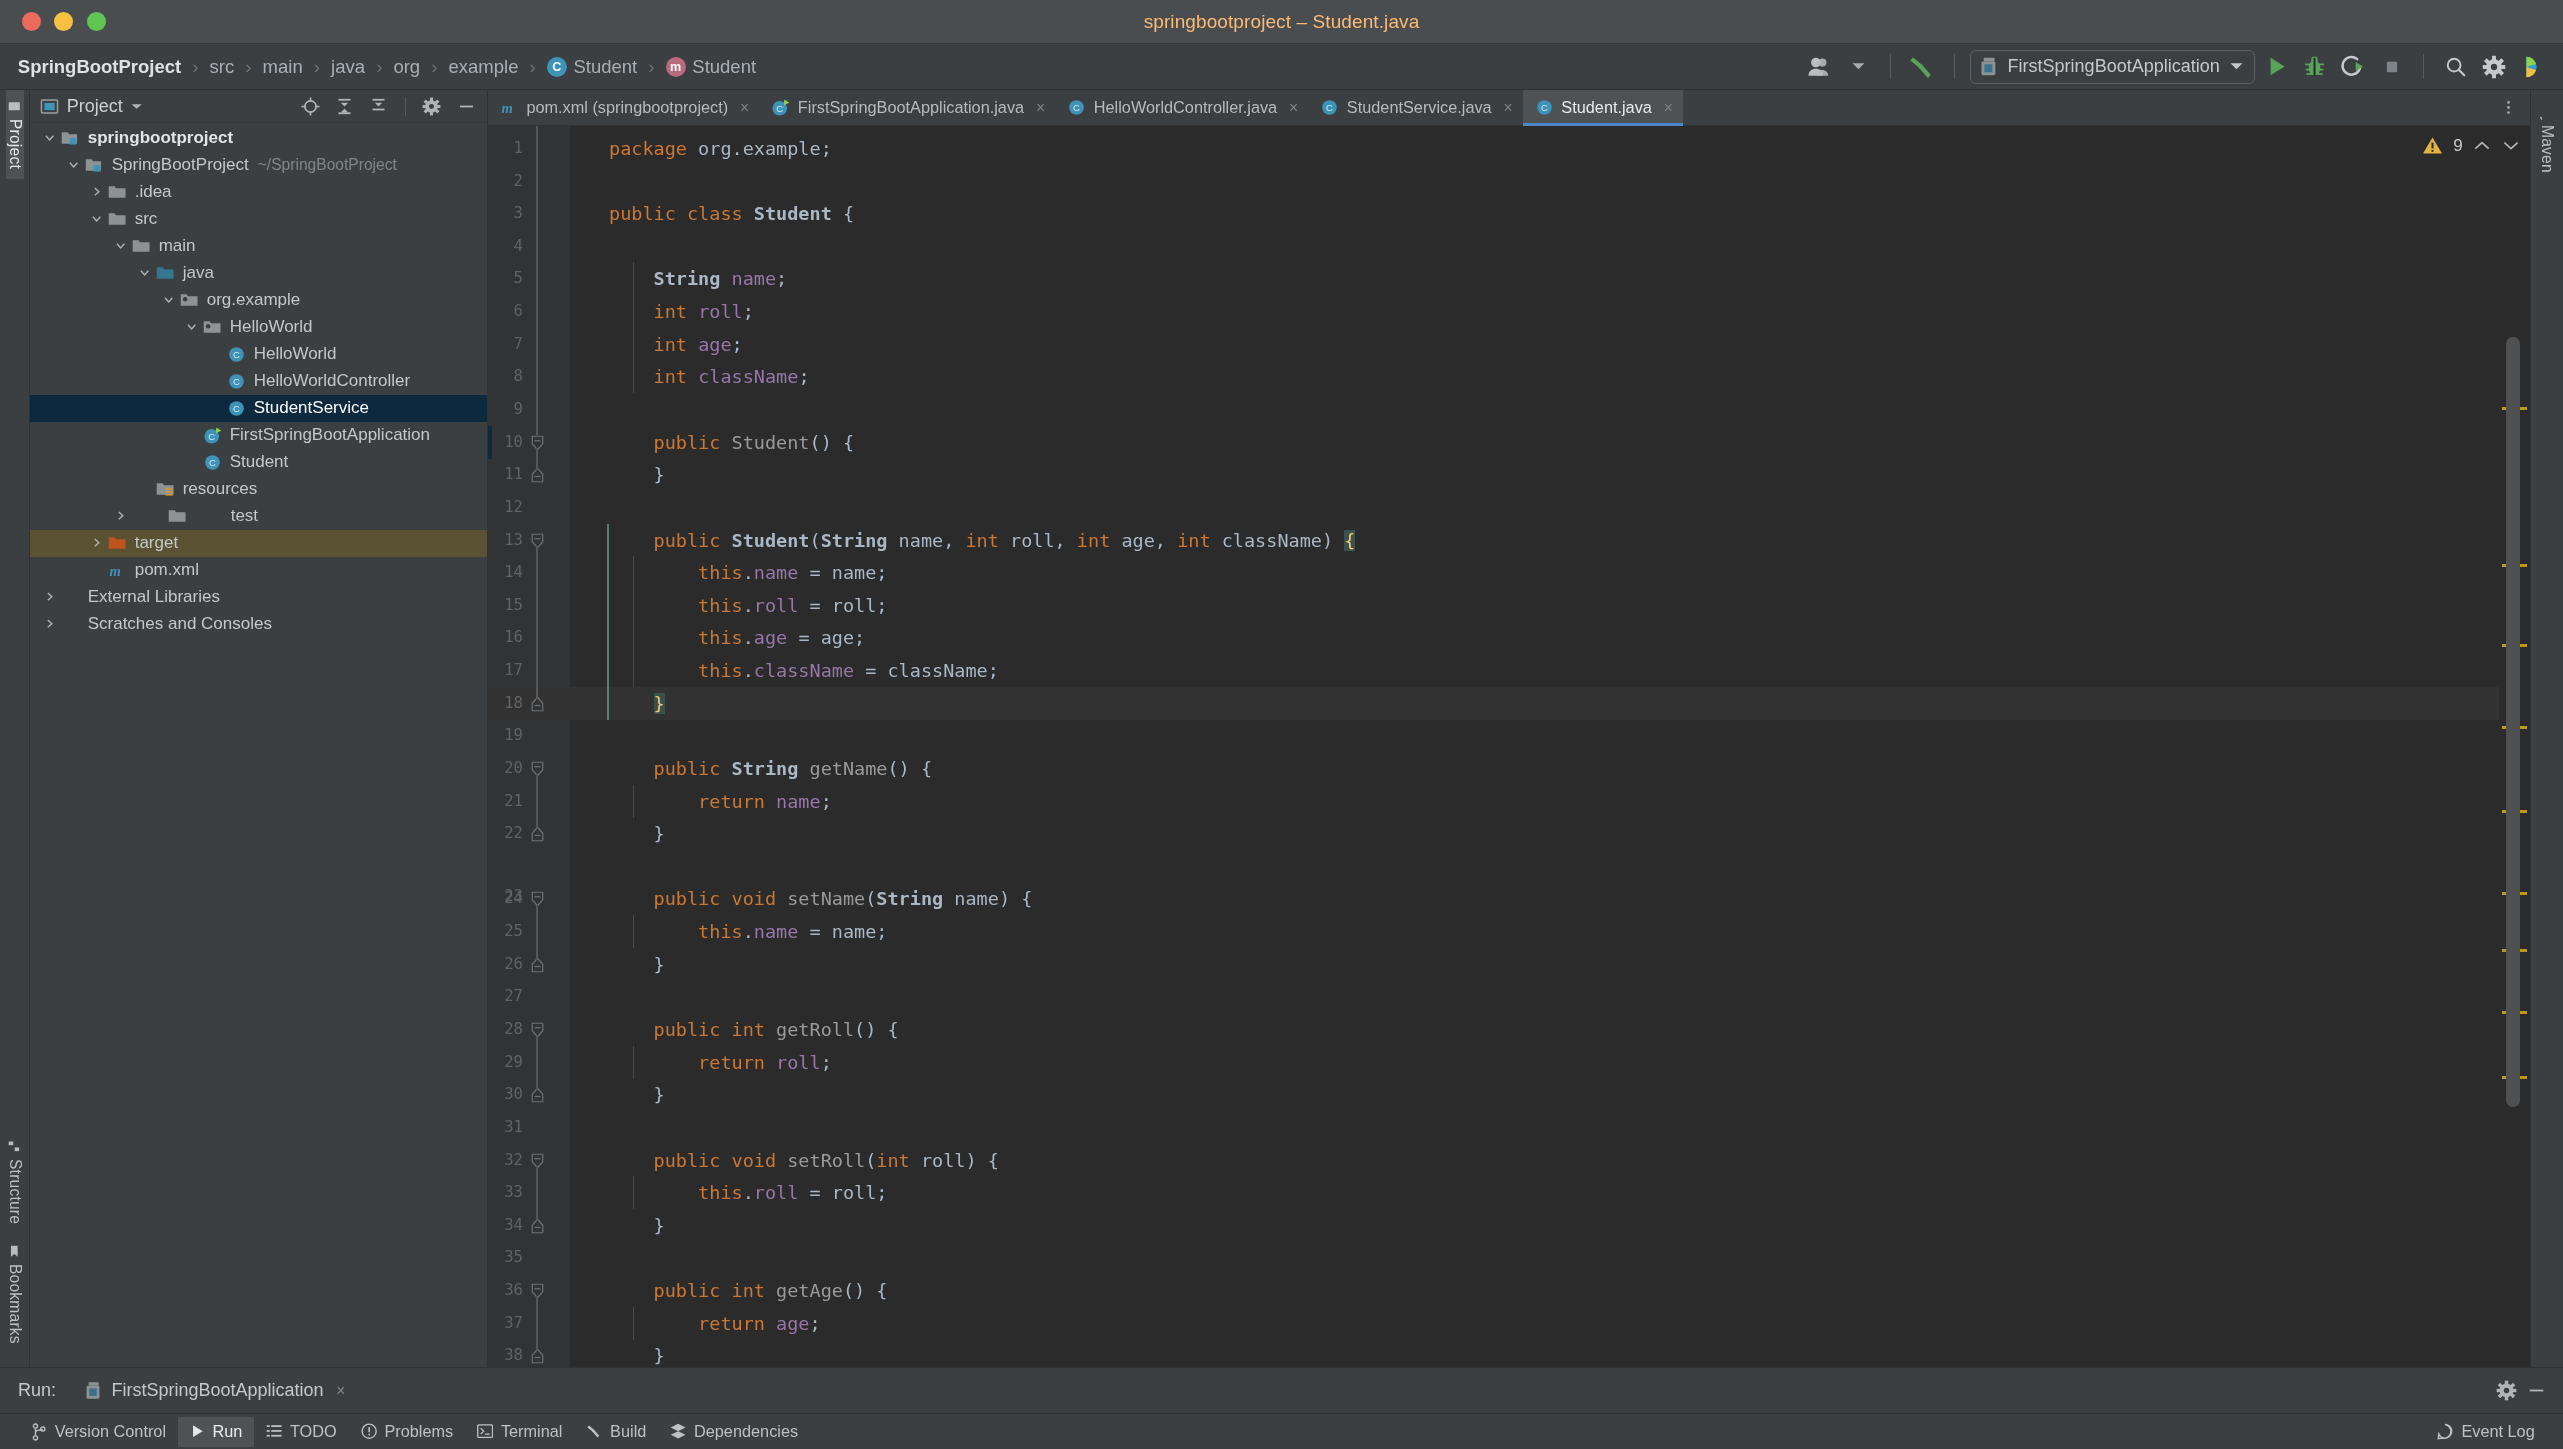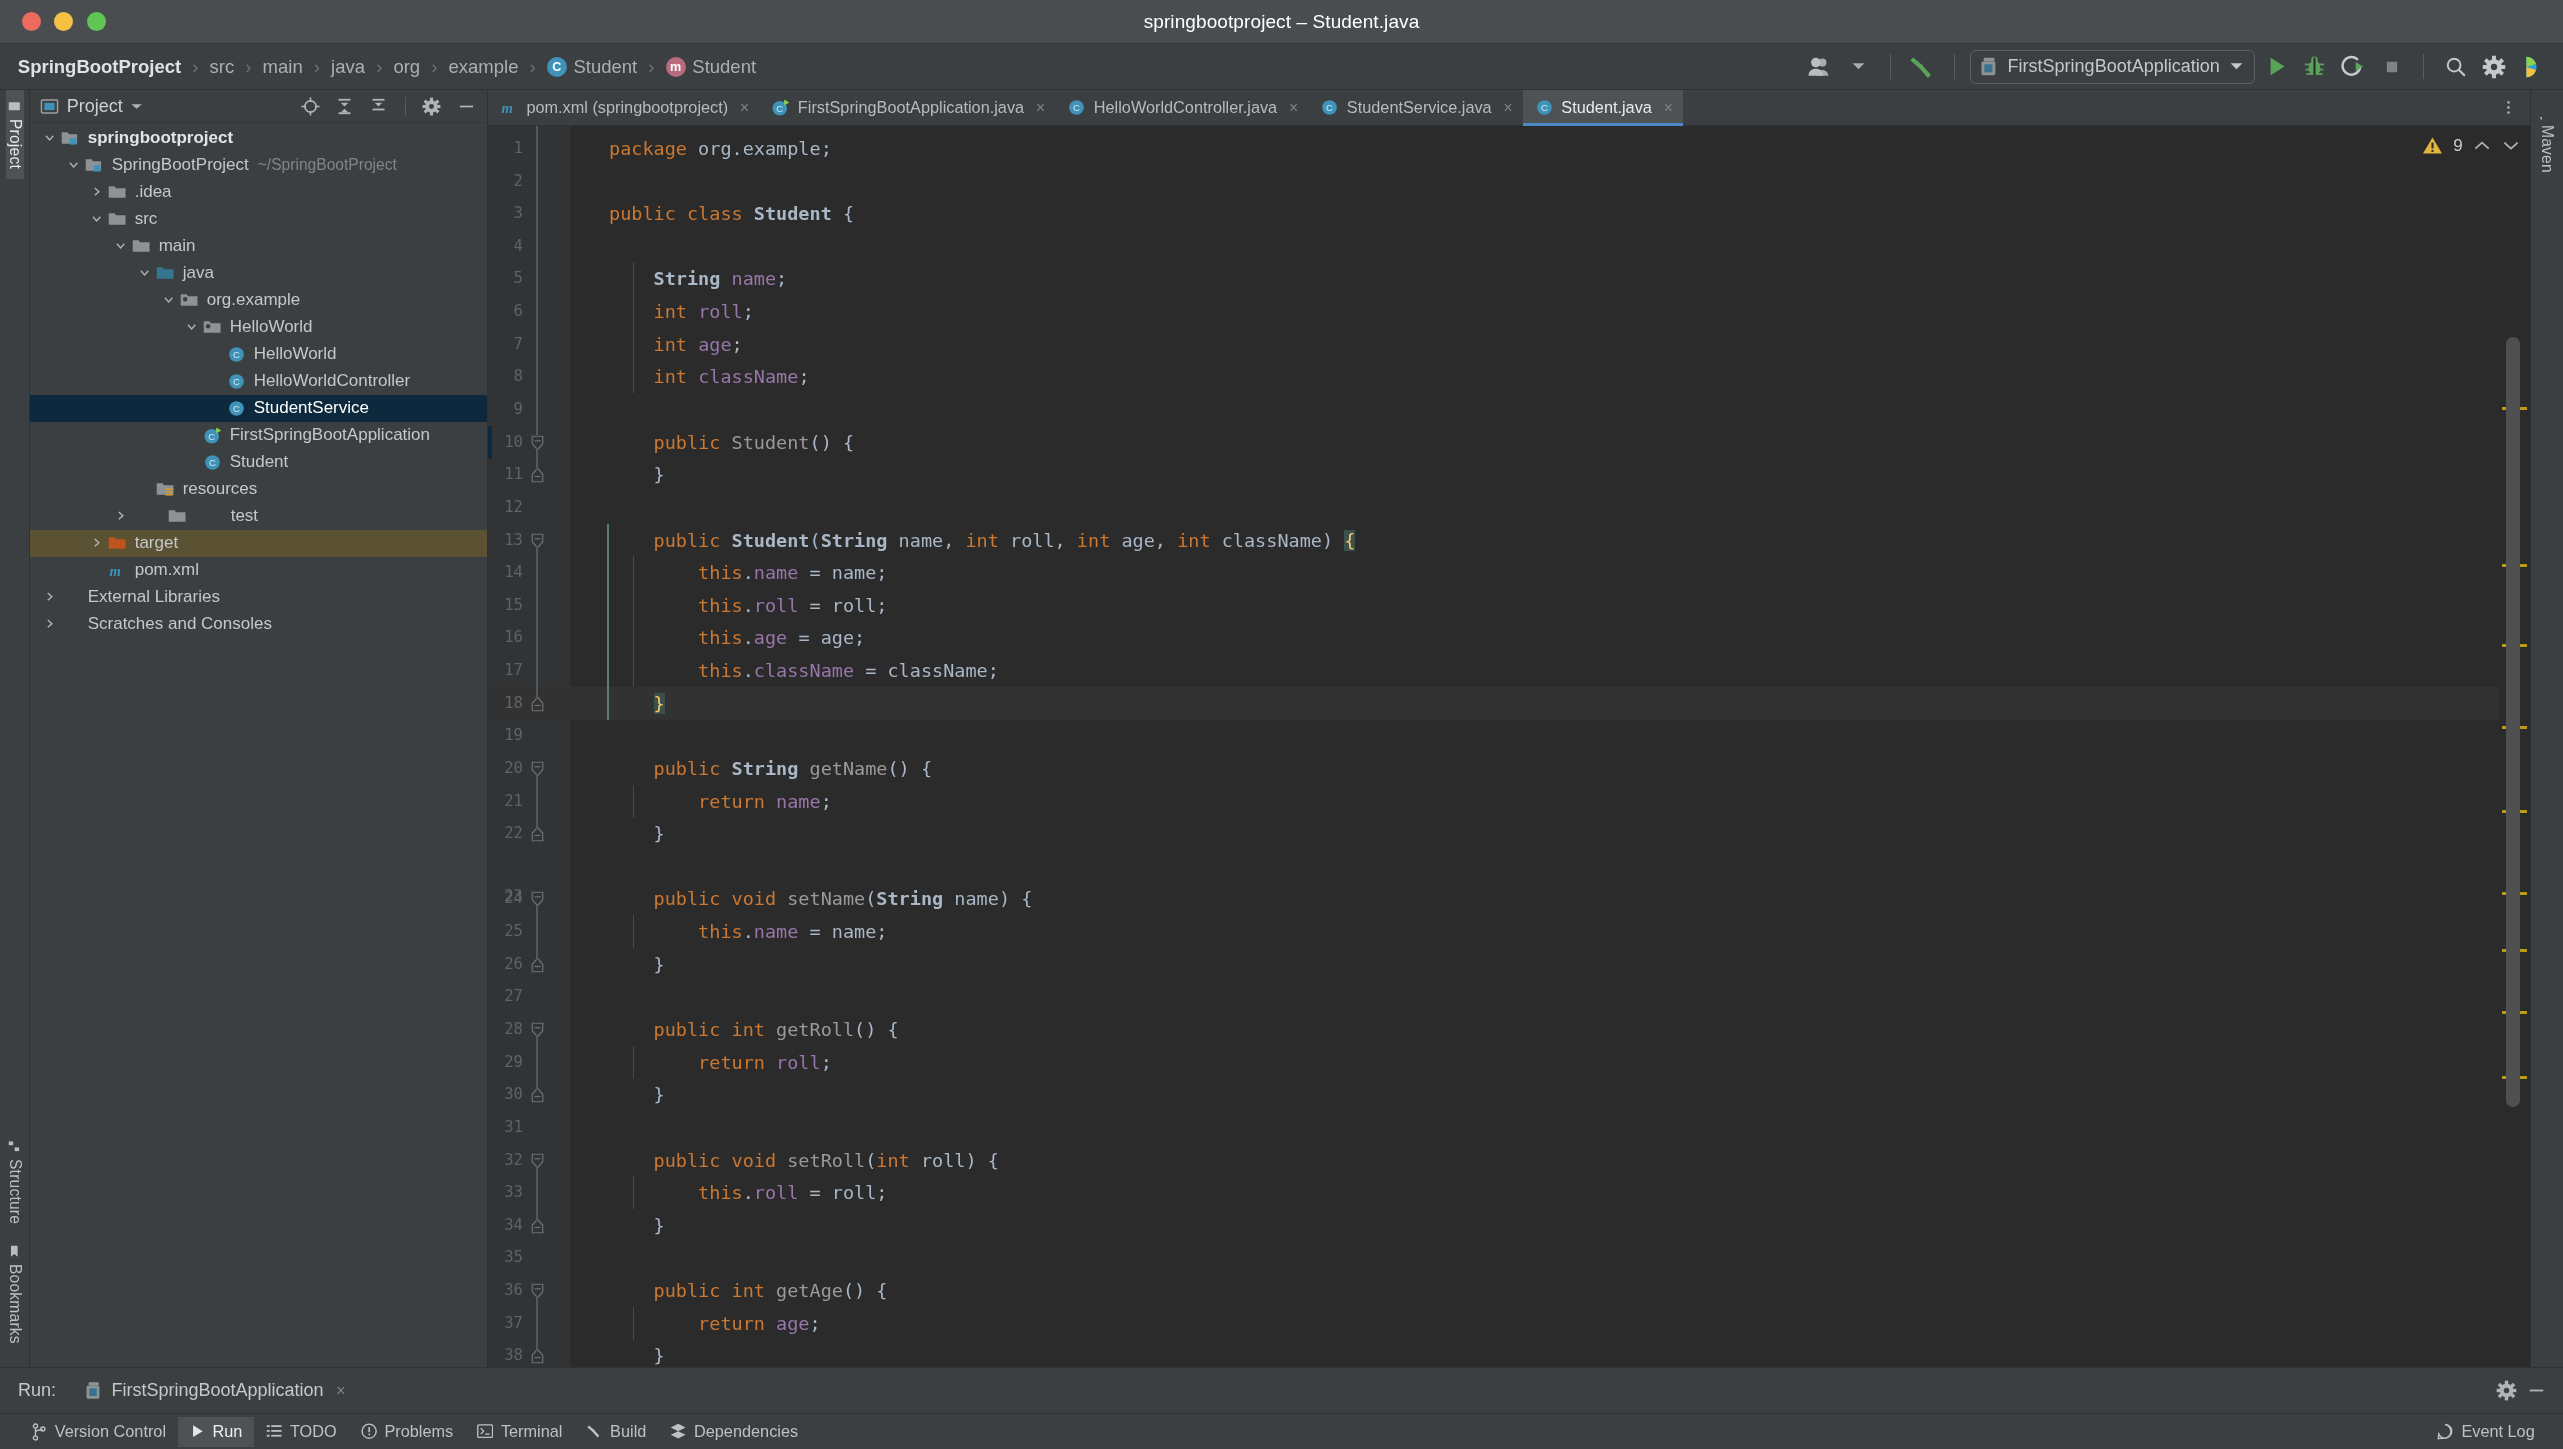--- a/index.html
+++ b/index.html
@@ -24,21 +24,21 @@
     position: relative;
     border-bottom: 0.7px solid #35373a;
   }
   .traffic { display: flex; gap: 13.3px; padding-left: 22px; }
   .tl { width: 19px; height: 19px; border-radius: 50%; }
   .tl.red { background: #ec6a5e; }
   .tl.yellow { background: #f5c044; }
   .tl.green { background: #61c554; }
   .title-text {
     position: absolute; left: 0; right: 0; text-align: center;
-    font-size: 19px; color: #ffffff; letter-spacing: 0.1px;
+    font-size: 19px; color: #fdba74; letter-spacing: 0.1px;
     pointer-events: none;
   }
 
   
   .toolbar {
     height: 46px; flex: none;
     background: #3c3f41;
     display: flex; align-items: center;
     border-bottom: 0.7px solid #2f3133;
     padding: 0 13.3px 0 16.3px;

